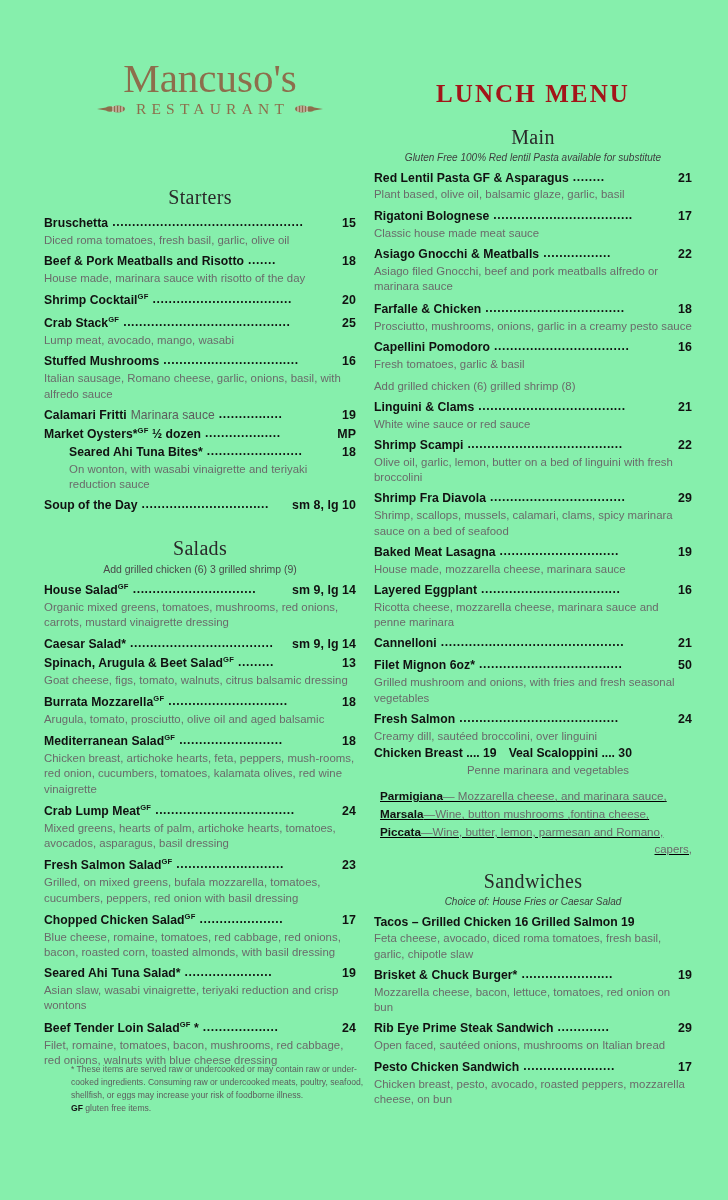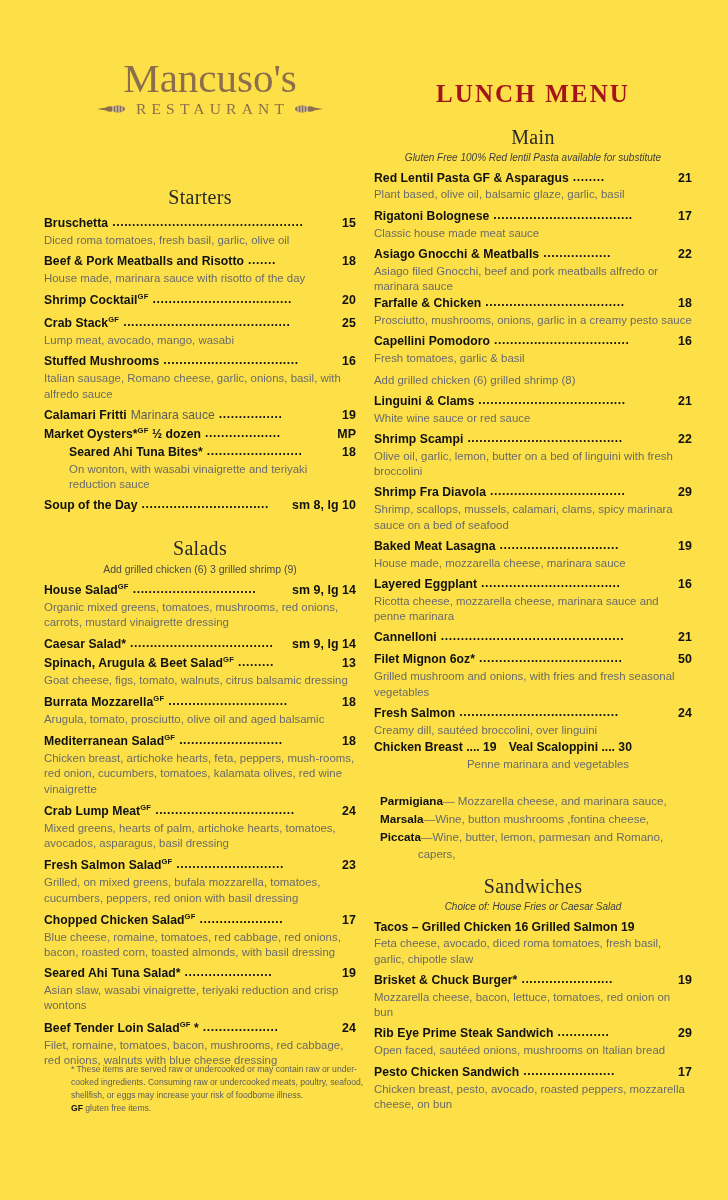--- a/index.html
+++ b/index.html
@@ -2,21 +2,21 @@
 <html><head>
 <meta charset="utf-8">
 <style>
   * { box-sizing: border-box; margin: 0; padding: 0; }
   html, body {
     width: 728px; height: 1200px;
     background: #ffffff;
     font-family: "Liberation Sans", sans-serif;
     -webkit-font-smoothing: antialiased;
   }
-  .page { position: relative; width: 728px; height: 1200px; overflow: hidden; background:#fde047; }
+  .page { position: relative; width: 728px; height: 1200px; overflow: hidden; background:#86efac; }
 
   
   .header { position: relative; height: 160px; }
   .logo-wrap {
     position: absolute; left: 60px; top: 58px; width: 300px;
     text-align: center; color: #8d6e4c;
   }
   .logo-main {
     font-family: "Liberation Serif", serif;
     font-size: 41px; font-weight: 400; letter-spacing: 0px;
@@ -375,21 +375,21 @@
 
       <div class="item">
         <div class="item-line">
           <span class="item-name">Asiago Gnocchi &amp; Meatballs</span>
           <span class="dots">.................</span>
           <span class="price">22</span>
         </div>
         <div class="desc">Asiago filed Gnocchi, beef and pork meatballs alfredo or marinara sauce</div>
       </div>
 
-      <div class="item tight" style="margin-top:2px;">
+      <div class="item tight" style="margin-top:8px;">
         <div class="item-line">
           <span class="item-name">Farfalle &amp; Chicken</span>
           <span class="dots">...................................</span>
           <span class="price">18</span>
         </div>
         <div class="desc">Prosciutto, mushrooms, onions, garlic in a creamy pesto sauce</div>
       </div>
 
       <div class="item">
         <div class="item-line">
@@ -472,31 +472,31 @@
         <div class="desc">Creamy dill, sautéed broccolini, over linguini</div>
       </div>
 
       <div class="item tight" style="margin-top:2px;">
         <div class="two-price">
           <span>Chicken Breast</span><span> </span><span>....</span><span> </span><span>19</span><span class="gap"></span><span>Veal Scaloppini</span><span> </span><span>....</span><span> </span><span>30</span>
         </div>
         <div class="desc center" style="padding-left:30px;">Penne marinara and vegetables</div>
       </div>
 
-      <div style="margin-top:20px;">
+      <div style="margin-top:9px;text-decoration:underline;">
         <div class="prep">
           <b>Parmigiana</b><span>— Mozzarella cheese, and marinara sauce,</span>
         </div>
         <div class="prep">
           <b>Marsala</b><span>—Wine, button mushrooms ,fontina cheese,</span>
         </div>
         <div class="prep">
           <b>Piccata</b><span>—Wine, butter, lemon, parmesan and Romano,</span>
         </div>
-        <div class="desc" style="padding-left:44px;">capers,</div>
+        <div class="desc" style="padding-left:44px;text-align:right;">capers,</div>
       </div>
     </div>
 
     <div class="spacer-md"></div>
 
     <div class="section-head sub-tight">Sandwiches</div>
     <div class="section-note italic">Choice of: House Fries or Caesar Salad</div>
 
     <div>
 

